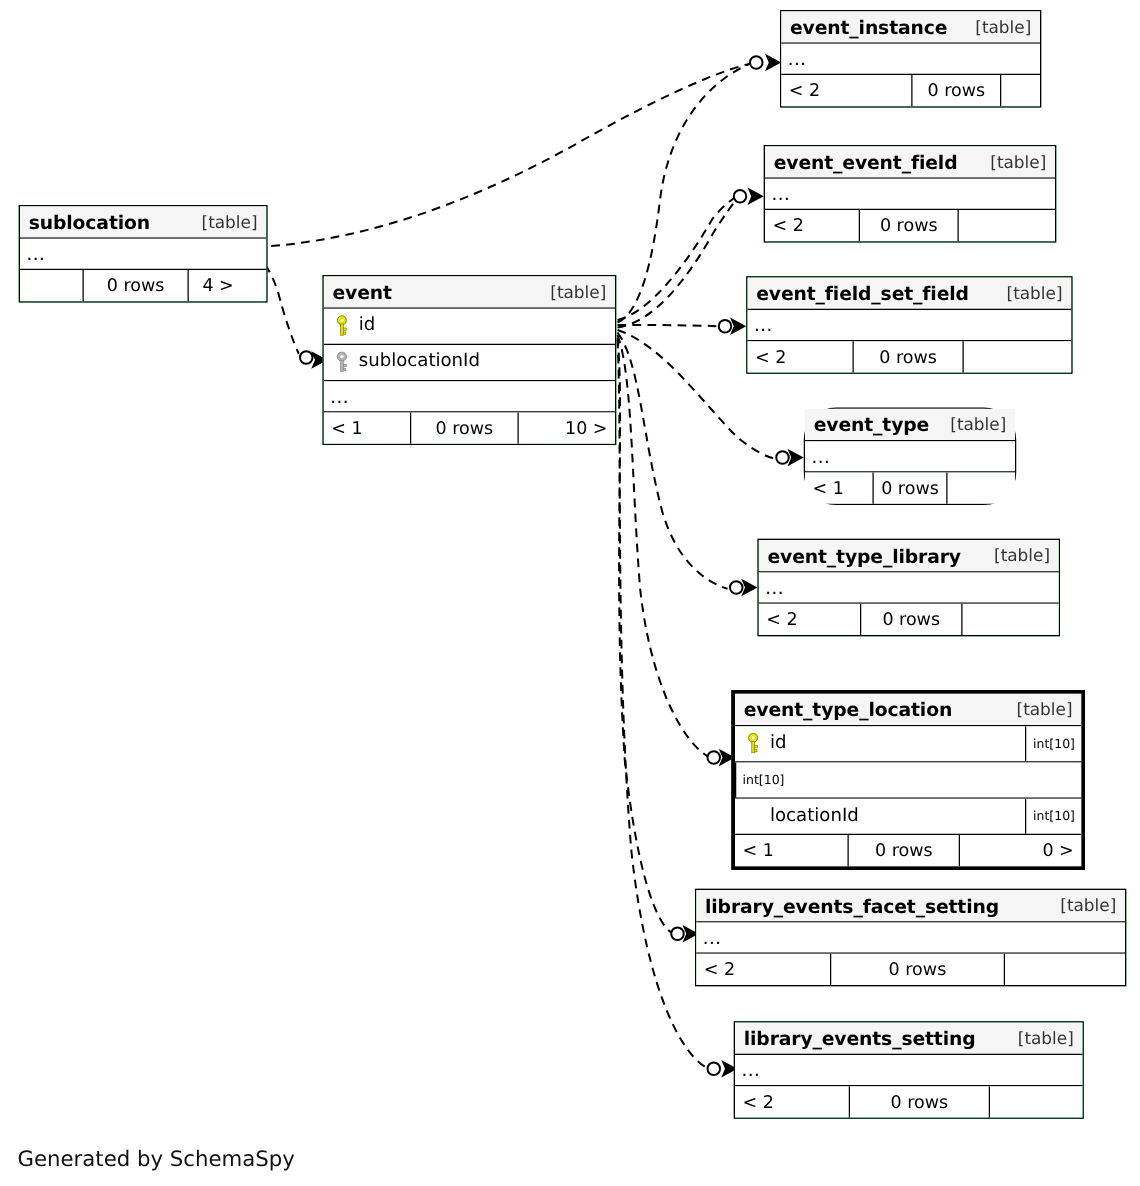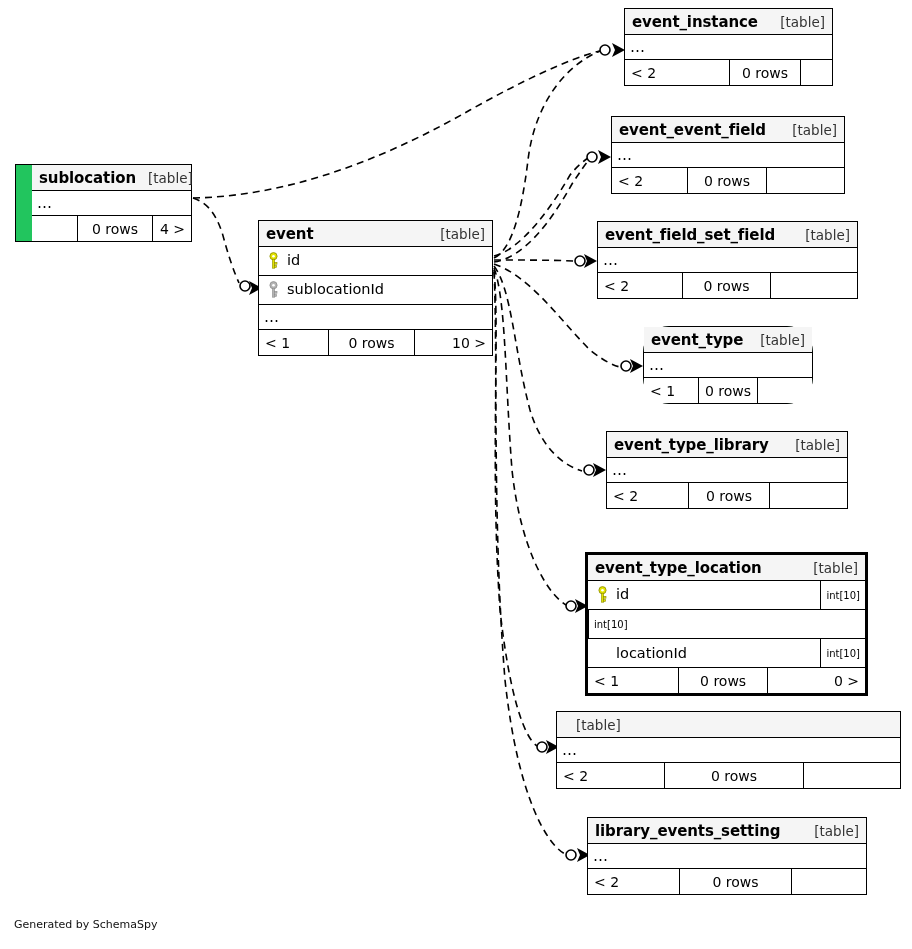--- a/index.html
+++ b/index.html
@@ -144,21 +144,21 @@
   .spacer-icon {
     width: 13px;
     margin-right: 7px;
     margin-left: 2px;
     flex: 0 0 auto;
   }
   #footer-credit {
     position: absolute;
     left: 14px;
     top: 918px;
-    font-size: 11px;
+    font-size: 17px;
     color: #111111;
     z-index: 3;
     white-space: nowrap;
   }
 </style>
 </head>
 <body>
 
 <div id="canvas">
 
@@ -322,20 +322,21 @@
         </div>
       </div>
       <div class="tbl-footer">
         <span class="ft-cell ft-left" style="width:92px">&lt; 1</span>
         <span class="ft-cell ft-mid" style="width:92px">0 rows</span>
         <span class="ft-cell ft-right" style="width:99px">0 &gt;</span>
       </div>
     </div>
     <div class="table-node" style="left: 556px; top: 711px; width: 345px;">
       <div class="tbl-header">
+        <span class="tbl-name">library_events_facet_setting</span>
         <span class="tbl-kind">[table]</span>
       </div>
       <div class="tbl-rowsect">
         <div class="ellipsis-row">
           <span class="dots">…</span>
         </div>
       </div>
       <div class="tbl-footer">
         <span class="ft-cell ft-left" style="width:108px">&lt; 2</span>
         <span class="ft-cell ft-mid" style="width:140px">0 rows</span>
@@ -351,21 +352,21 @@
         <div class="ellipsis-row">
           <span class="dots">…</span>
         </div>
       </div>
       <div class="tbl-footer">
         <span class="ft-cell ft-left" style="width:92px">&lt; 2</span>
         <span class="ft-cell ft-mid" style="width:113px">0 rows</span>
         <span class="ft-cell ft-right" style="width:75px"></span>
       </div>
     </div>
-    <div class="table-node" style="left: 15px; top: 164px; width: 177px; padding-left: 16px;">
+    <div class="table-node" style="left: 15px; top: 164px; width: 199px;">
       <div class="tbl-header">
         <span class="tbl-name">sublocation</span>
         <span class="tbl-kind">[table]</span>
       </div>
       <div class="tbl-rowsect">
         <div class="ellipsis-row">
           <span class="dots">…</span>
         </div>
       </div>
       <div class="tbl-footer">

